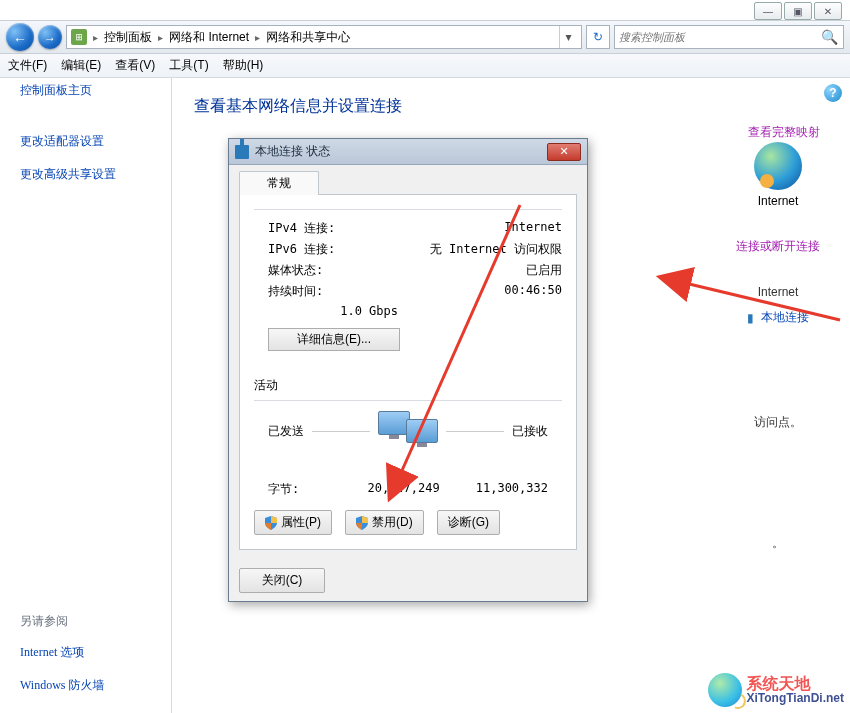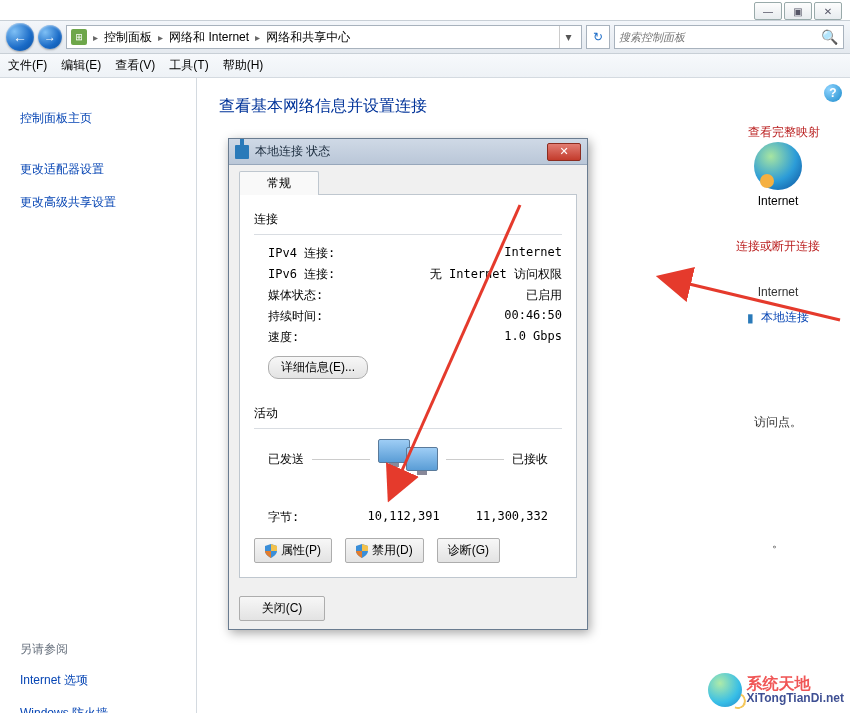--- a/index.html
+++ b/index.html
@@ -19,32 +19,32 @@
   .addr-drop { width: 18px; text-align: center; color: #555; cursor: pointer; border-left: 1px solid #ccc; height: 100%; display: flex; align-items: center; justify-content: center; }
   .refresh-btn { width: 24px; height: 24px; border: 1px solid #a8b2bd; background: #fff; display: flex; align-items: center; justify-content: center; cursor: pointer; color: #1a6bc7; }
   .search-box { width: 230px; height: 24px; border: 1px solid #a8b2bd; background: #fff; display: flex; align-items: center; padding: 0 4px; }
   .search-box input { flex: 1; border: none; outline: none; font-size: 11px; font-style: italic; color: #888; }
   .search-icon { color: #1a6bc7; cursor: pointer; font-size: 14px; }
 
   .menu-bar { height: 24px; background: linear-gradient(#f7f9fc,#eef2f6); border-bottom: 1px solid #d4dae0; display: flex; align-items: center; padding: 0 8px; gap: 14px; }
   .menu-item { cursor: pointer; }
 
   .content-area { display: flex; height: calc(100% - 78px); }
-  .sidebar { width: 197px; border-right: 1px solid #d4dae0; padding: 32px 20px; }
+  .sidebar { width: 172px; border-right: 1px solid #d4dae0; padding: 4px 20px; font-family: Liberation Serif, serif; }
   .sidebar a { display: block; color: #0645b4; text-decoration: none; margin-bottom: 16px; cursor: pointer; }
   .also-see { color: #6b7480; margin-top: 430px; margin-bottom: 14px; }
 
   .main-pane { flex: 1; padding: 18px 22px; position: relative; }
   .main-title { color: #003399; font-size: 16px; margin-bottom: 16px; }
   .help-icon { position: absolute; right: 8px; top: 6px; width: 18px; height: 18px; border-radius: 50%; background: radial-gradient(circle at 30% 30%, #8fd4ff, #1a8acb); color: #fff; font-weight: bold; display: flex; align-items: center; justify-content: center; font-size: 12px; cursor: pointer; }
 
   .net-map { position: absolute; right: 30px; top: 40px; text-align: center; }
   .globe { width: 48px; height: 48px; margin: 0 auto 4px; border-radius: 50%; background: radial-gradient(circle at 35% 30%, #a7e5a1, #2c9cd8 55%, #0a4c9a); position: relative; }
   .globe::after { content: ''; position: absolute; width: 14px; height: 14px; background: #f5b041; border-radius: 50%; bottom: 2px; left: 6px; }
-  .net-link { color: #b91c1c; cursor: pointer; display: block; margin-top: 6px; }
+  .net-link { color: #a21caf; cursor: pointer; display: block; margin-top: 6px; }
   .net-section-title { color: #333; margin-top: 90px; }
   .conn-icon { display: inline-block; vertical-align: middle; margin-right: 4px; color: #2a7ab9;}
   .local-conn { color: #0645b4; cursor: pointer; margin-top: 6px; display: inline-block;}
   .peek-text { color: #333; margin-top: 92px; }
   .peek-dot { color: #333; margin-top: 112px; }
 
   
   .dialog { position: absolute; left: 228px; top: 138px; width: 360px; background: #f0f0f0; border: 1px solid #6a7c90; box-shadow: 2px 3px 10px rgba(0,0,0,.35); }
   .dlg-title { height: 26px; background: linear-gradient(#cfd9e6,#bac7d8); border-bottom: 1px solid #97a7bb; display: flex; align-items: center; padding: 0 6px; color: #1a2b3d; }
   .dlg-title-icon { width: 14px; height: 14px; margin-right: 6px; display: inline-block; background: #2a7ab9; border-radius: 1px; position: relative; }
@@ -52,21 +52,21 @@
   .dlg-close { margin-left: auto; width: 34px; height: 18px; background: linear-gradient(#e27d73,#c33b2c); border: 1px solid #8b2c20; border-radius: 2px; color: #fff; display: flex; align-items: center; justify-content: center; font-size: 11px; cursor: pointer; }
   .dlg-body { padding: 6px 10px 10px; background: #f0f0f0; }
   .tab-strip { display: flex; border-bottom: 1px solid #bfc7cf; }
   .tab { padding: 3px 27px; border: 1px solid #bfc7cf; border-bottom: none; background: #f9f9f9; border-radius: 2px 2px 0 0; margin-bottom: -1px; font-size: 12px; cursor: pointer; }
   .tab-content { background: #fff; border: 1px solid #bfc7cf; border-top: none; padding: 12px 14px 14px; }
   .section-hdr { font-size: 12px; color: #000; margin: 4px 0 6px; }
   .section-divider { border-top: 1px solid #d9dde2; margin: 2px 0 8px; }
   .kv-row { display: flex; font-family: SimSun, "MS Gothic", monospace; font-size: 12px; padding: 2px 0 2px 14px; gap: 36px; }
   .kv-row .k { flex: 1; }
   .kv-row .v { text-align: right; min-width: 130px; }
-  .details-btn { margin: 8px 0 4px 14px; padding: 2px 12px; border: 1px solid #adadad; background: linear-gradient(#f7f7f7,#e3e3e3); cursor: pointer; font-size: 12px; border-radius: 10px; }
+  .details-btn { margin: 8px 0 4px 14px; padding: 2px 28px; border: 1px solid #adadad; background: linear-gradient(#f7f7f7,#e3e3e3); cursor: pointer; font-size: 12px; border-radius: 0; }
   .activity-labels { display: flex; align-items: center; justify-content: space-between; padding: 2px 14px; font-size: 12px; margin-top:6px;}
   .activity-sep { flex: 1; border-top: 1px solid #ccc; margin: 0 8px; height: 1px; }
   .monitors { width: 60px; height: 40px; position: relative; margin: 0 auto; }
   .monitor { position: absolute; width: 32px; height: 24px; border: 1px solid #5a7a9a; border-radius: 2px; background: linear-gradient(#9ecdf5,#5a9dd6); }
   .monitor.left { left: 0; top: 0; }
   .monitor.right { right: 0; top: 8px; }
   .monitor::after { content:''; position:absolute; bottom:-5px; left:50%; transform:translateX(-50%); width:10px; height:4px; background:#889; }
   .btn-row { display: flex; gap: 13px; padding: 10px 0 0; }
   .dlg-btn { padding: 3px 10px; border: 1px solid #adadad; background: linear-gradient(#f7f7f7,#e3e3e3); cursor: pointer; font-size: 12px; border-radius: 2px; display: flex; align-items: center; gap: 4px; }
   .shield { width: 12px; height: 14px; display: inline-block; }
@@ -158,60 +158,58 @@
   <div class="dlg-title">
     <span class="dlg-title-icon"></span>
     <span>本地连接 状态</span>
     <div class="dlg-close">✕</div>
   </div>
   <div class="dlg-body">
     <div class="tab-strip">
       <div class="tab">常规</div>
     </div>
     <div class="tab-content">
-      <div class="section-hdr">连接</div>
       <div class="section-divider"></div>
       <div class="kv-row">
           <span class="k">IPv4 连接:</span>
           <span class="v">Internet</span>
         </div>
       <div class="kv-row">
           <span class="k">IPv6 连接:</span>
           <span class="v">无 Internet 访问权限</span>
         </div>
       <div class="kv-row">
           <span class="k">媒体状态:</span>
           <span class="v">已启用</span>
         </div>
       <div class="kv-row">
           <span class="k">持续时间:</span>
           <span class="v">00:46:50</span>
         </div>
       <div class="kv-row">
-          <span class="k">速度:</span>
           <span class="v">1.0 Gbps</span>
         </div>
       <button class="details-btn">详细信息(E)...</button>
 
       <div style="height:18px"></div>
       <div class="section-hdr">活动</div>
       <div class="section-divider"></div>
       <div class="activity-labels">
         <span>已发送</span>
         <span class="activity-sep"></span>
         <div class="monitors">
           <div class="monitor left"></div>
             <div class="monitor right"></div>
         </div>
         <span class="activity-sep"></span>
         <span>已接收</span>
       </div>
       <div class="kv-row" style="padding-left:14px; padding-right:14px; margin-top:26px;">
         <span class="k">字节:</span>
-        <span style="flex:1; text-align:center; font-family:SimSun,monospace">10,112,391</span>
+        <span style="flex:1; text-align:center; font-family:SimSun,monospace">20,447,249</span>
         <span style="flex:1; text-align:right; font-family:SimSun,monospace">11,300,332</span>
       </div>
 
       <div class="btn-row">
         <button class="dlg-btn">
           <span class="shield"><svg viewBox="0 0 12 14">
                 <path d="M6 0 L12 2 V7 C12 11 6 14 6 14 C6 14 0 11 0 7 V2 Z" fill="#3a8ed8"></path>
                 <path d="M6 0 L12 2 V7 L6 7 Z" fill="#f3c14b"></path>
                 <path d="M0 7 L6 7 V14 C6 14 0 11 0 7 Z" fill="#e27d2f"></path>
               </svg></span>

